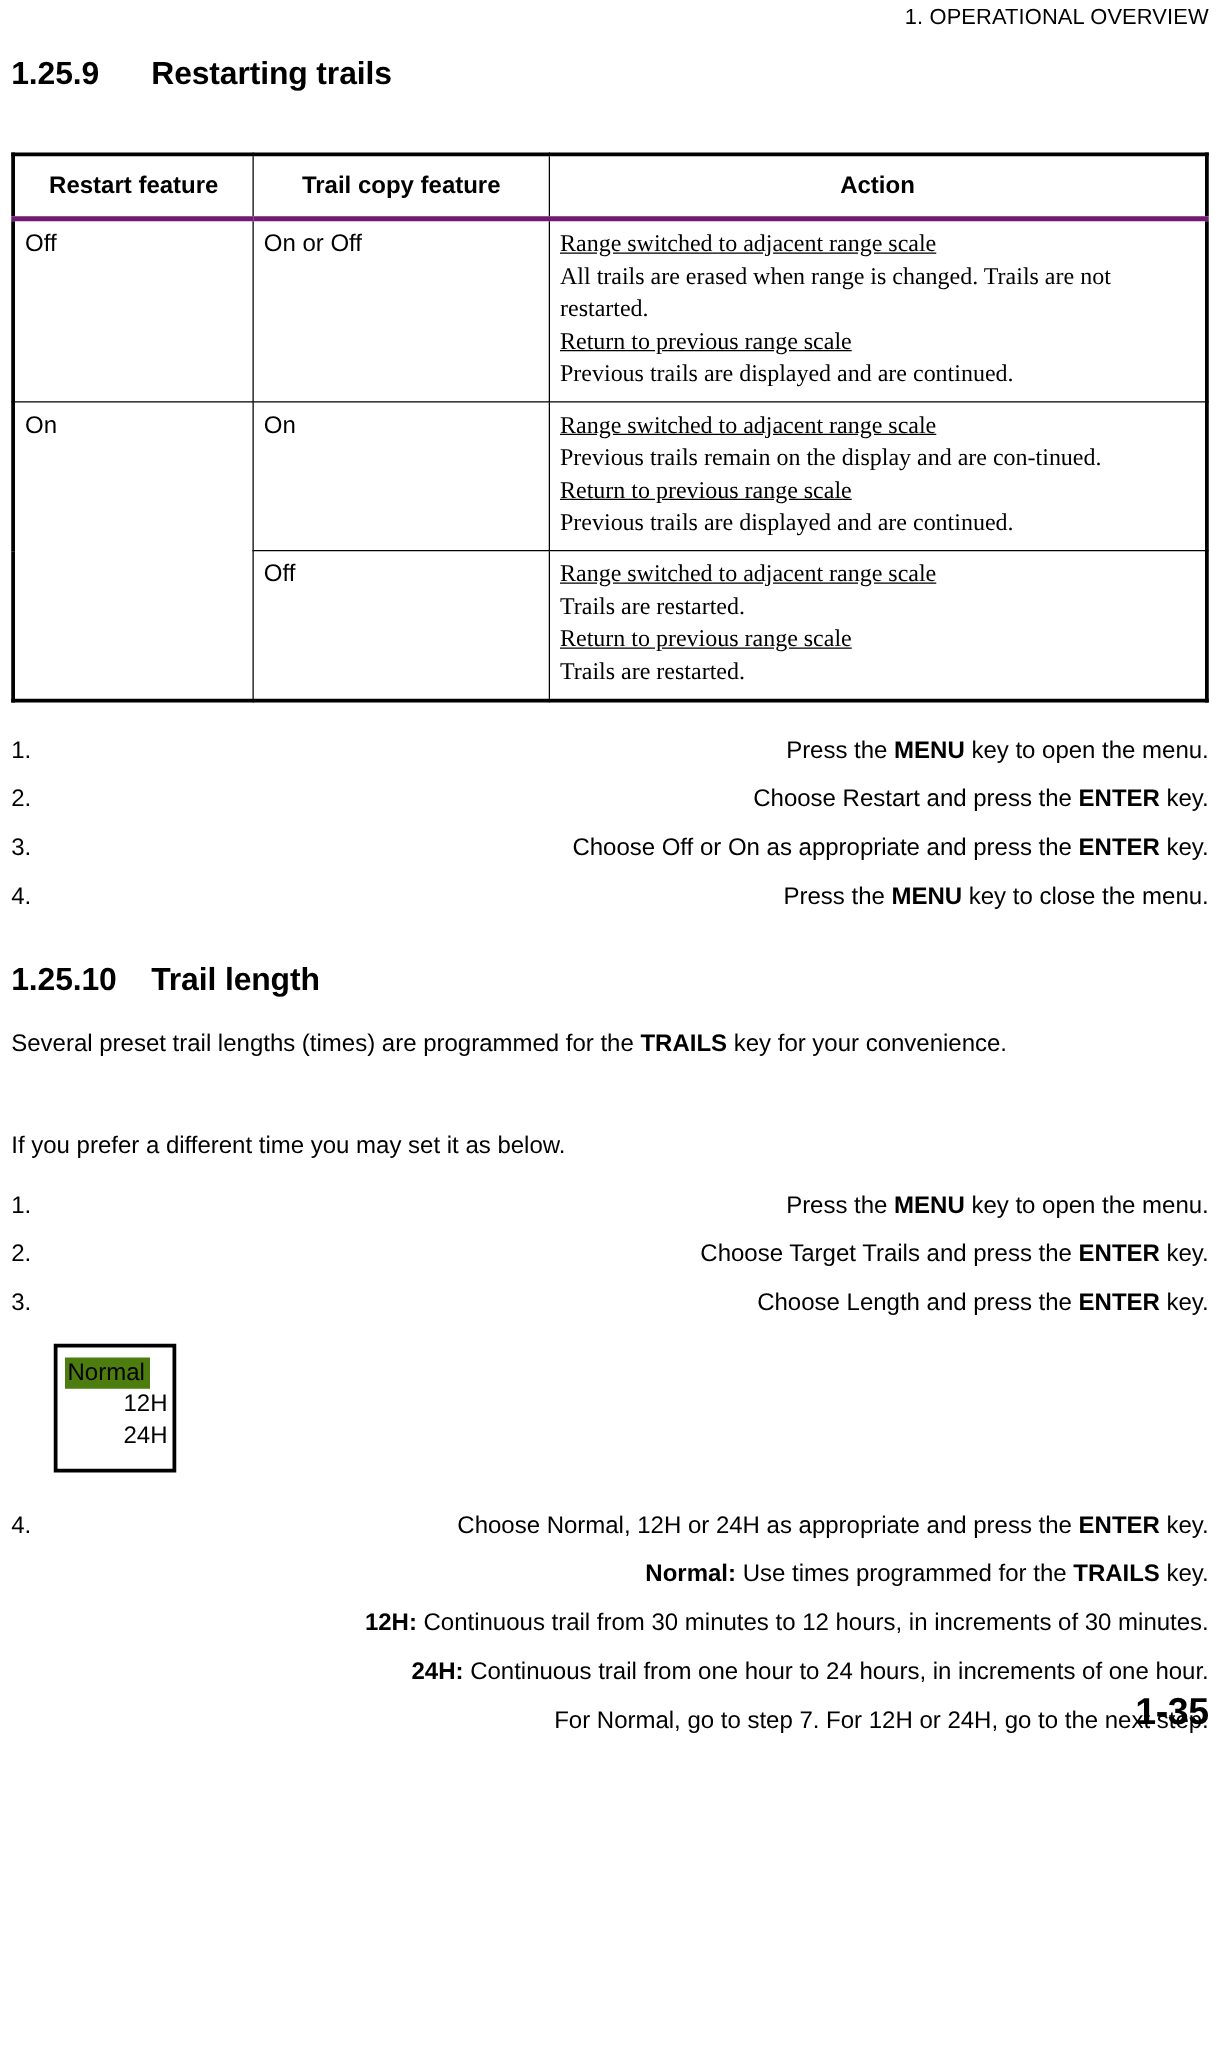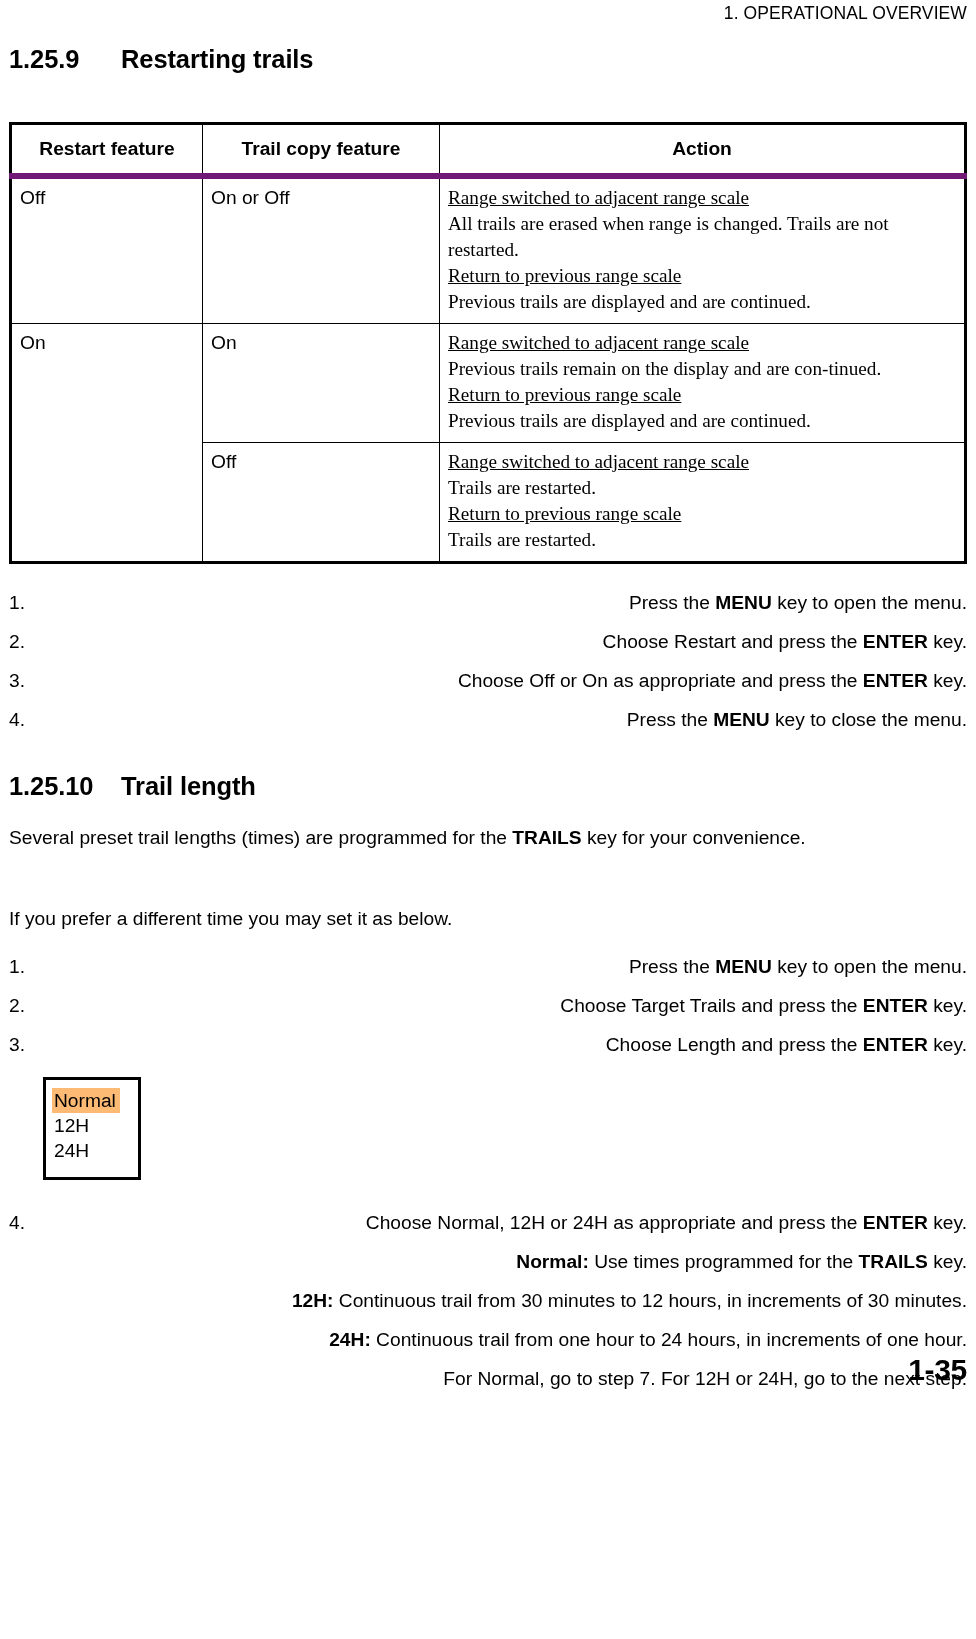--- a/index.html
+++ b/index.html
@@ -92,21 +92,21 @@
     padding: 6px 8px 8px 8px;
     line-height: 26px;
     font-weight: normal;
     text-align: left;
   }
   table.spec-table thead th {
     text-align: center;
     font-weight: bold;
     padding-top: 11px;
     padding-bottom: 11px;
-    border-bottom: 6px solid #701a75;
+    border-bottom: 4px solid #701a75;
   }
   table.spec-table thead tr {
     border-bottom: 1px solid #000;
   }
   col.c1 { width: 192px; }
   col.c2 { width: 237px; }
   col.c3 { width: auto; }
 
   .uline {
     text-decoration: underline;
@@ -163,22 +163,23 @@
     display: block;
     white-space: nowrap;
   }
   .menu-figure .menu-item.selected {
     background: #bfbfbf;
     display: inline-block;
     margin-left: 6px;
     padding: 0 4px 0 2px;
   }
   .menu-figure .menu-item.plain {
-    margin-left: 6px;
+    margin-left: 18px;
     padding-left: 2px;
+    text-align: right;
   }
 
   
   .page-number {
     position: absolute;
     right: 9px;
     bottom: 12px;
     font-size: 30px;
     font-weight: bold;
     letter-spacing: -0.3px;
@@ -299,21 +300,21 @@
         <span class="marker">2.</span>
         <span class="stext"><span>Choose Target Trails and press the </span><b>ENTER</b><span> key.</span></span>
       </li>
       <li>
         <span class="marker">3.</span>
         <span class="stext"><span>Choose Length and press the </span><b>ENTER</b><span> key.</span></span>
       </li>
     </ol>
 
     <div class="menu-figure">
-      <span class="menu-item selected" style="background: #fdba74;">Normal</span>
+      <span class="menu-item selected" style="background: #4d7c0f;">Normal</span>
       <span class="menu-item plain">12H</span>
       <span class="menu-item plain">24H</span>
     </div>
 
     <div class="sp-30"></div>
 
     <ol class="steps">
       <li>
         <span class="marker">4.</span>
         <span class="stext"><span>Choose Normal, 12H or 24H as appropriate and press the </span><b>ENTER</b><span> key.</span>

